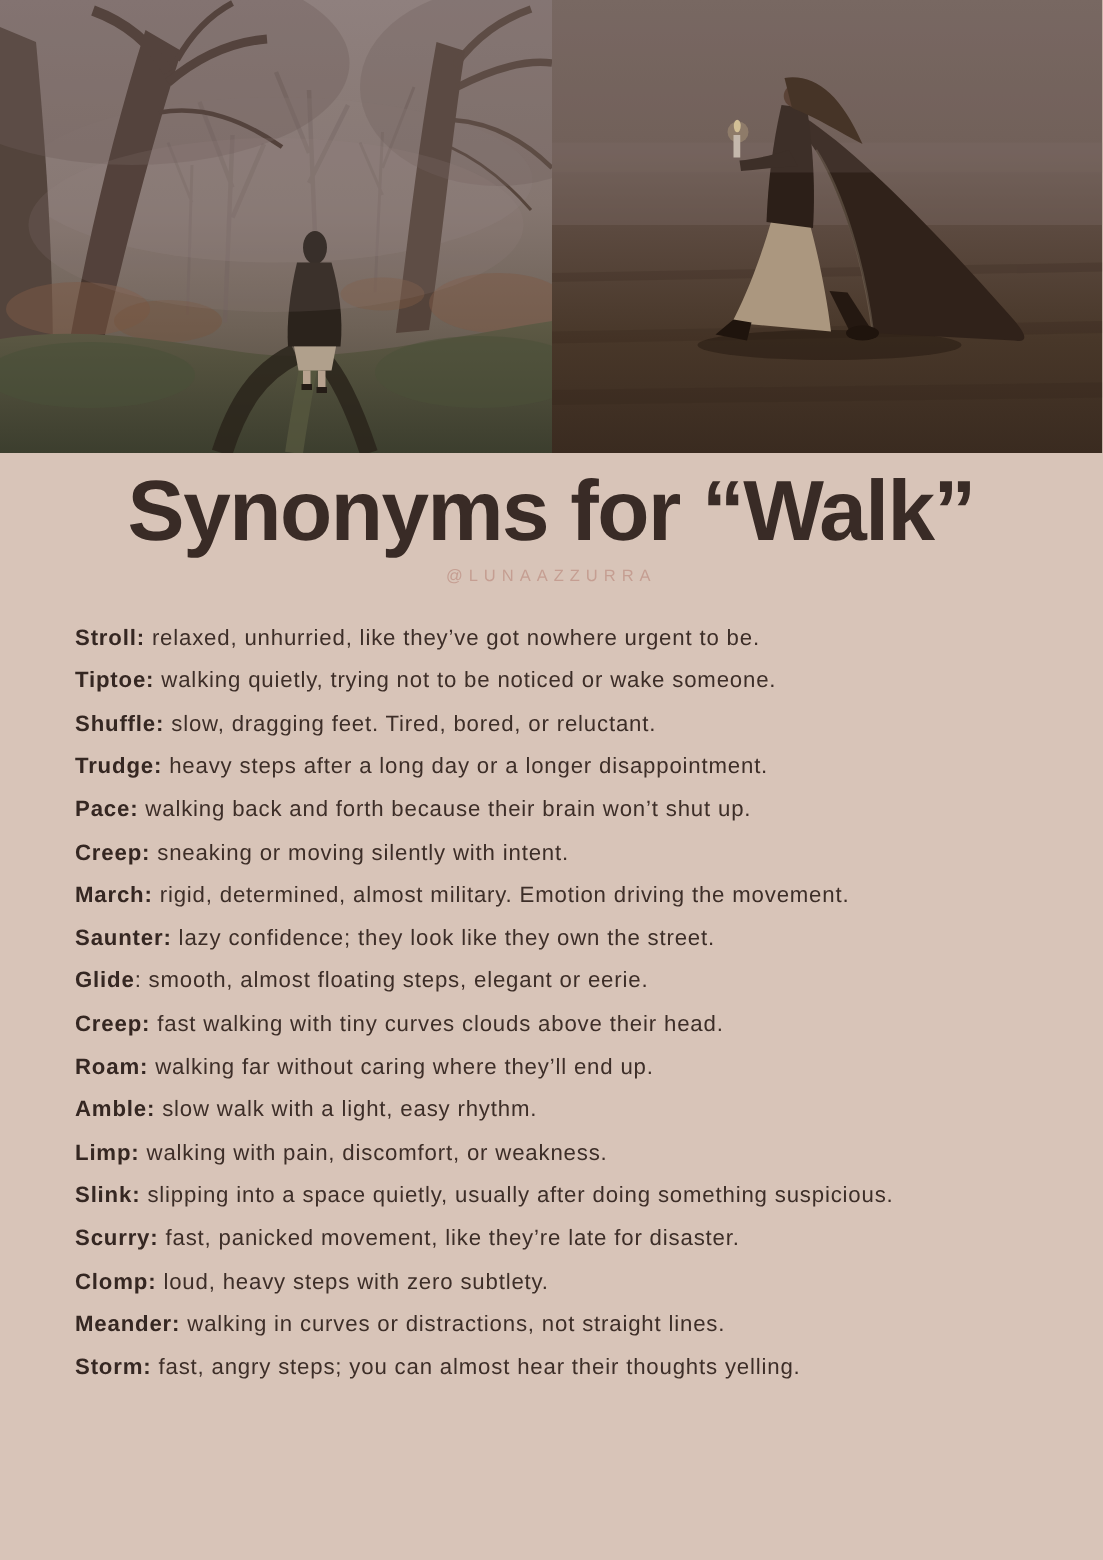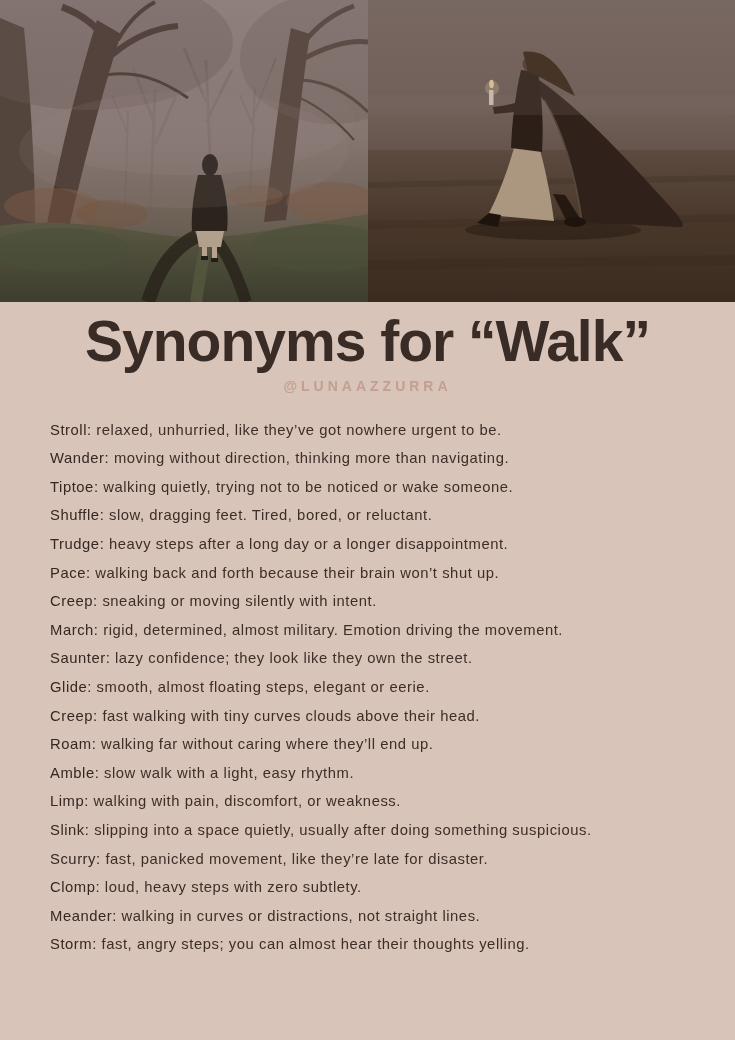--- a/index.html
+++ b/index.html
@@ -21,39 +21,39 @@
     text-align: center;
     font-size: 57px;
     line-height: 1.1;
     font-weight: 700;
     letter-spacing: -1px;
     color: #392b26;
   }
   .handle {
     margin-top: 5px;
     text-align: center;
-    font-size: 14px;
-    font-weight: 700;
+    font-size: 11px;
+    font-weight: 400;
     letter-spacing: 4px;
     color: #c59e92;
     text-transform: uppercase;
   }
   .synonym-list {
     list-style: none;
     margin: 22px 0 0 0;
     padding: 0 30px 0 50px;
   }
   .synonym-list li {
     font-size: 14.8px;
     line-height: 28.6px;
     letter-spacing: 0.55px;
     color: #3d2e28;
     white-space: nowrap;
   }
-  .synonym-list .term { font-weight: 400; color: #352722; }
+  .synonym-list .term { font-weight: 700; color: #352722; }
 </style>
 </head>
 <body>
 
 <div class="poster">
 
   <div class="photo-strip">
 
     <svg class="photo-left" viewBox="0 0 368 302" preserveAspectRatio="none">
       <title>Person in a dark coat walking away down a foggy woodland path with bare trees</title>
@@ -170,21 +170,20 @@
 
       <rect width="367" height="115" fill="#7b6b64" opacity="0.22"></rect>
     </svg>
   </div>
 
   <h1 class="title">Synonyms for “Walk”</h1>
   <div class="handle">@LUNAAZZURRA</div>
 
   <ul class="synonym-list" id="synonym-list">
       <li><span class="term">Stroll:</span><span class="def"> relaxed, unhurried, like they’ve got nowhere urgent to be.</span></li>
-      <li><span class="term">Wander:</span><span class="def"> moving without direction, thinking more than navigating.</span></li>
       <li><span class="term">Tiptoe:</span><span class="def"> walking quietly, trying not to be noticed or wake someone.</span></li>
       <li><span class="term">Shuffle:</span><span class="def"> slow, dragging feet. Tired, bored, or reluctant.</span></li>
       <li><span class="term">Trudge:</span><span class="def"> heavy steps after a long day or a longer disappointment.</span></li>
       <li><span class="term">Pace:</span><span class="def"> walking back and forth because their brain won’t shut up.</span></li>
       <li><span class="term">Creep:</span><span class="def"> sneaking or moving silently with intent.</span></li>
       <li><span class="term">March:</span><span class="def"> rigid, determined, almost military. Emotion driving the movement.</span></li>
       <li><span class="term">Saunter:</span><span class="def"> lazy confidence; they look like they own the street.</span></li>
       <li><span class="term">Glide</span><span class="def">: smooth, almost floating steps, elegant or eerie.</span></li>
       <li><span class="term">Creep:</span><span class="def"> fast walking with tiny curves clouds above their head.</span></li>
       <li><span class="term">Roam:</span><span class="def"> walking far without caring where they’ll end up.</span></li>

